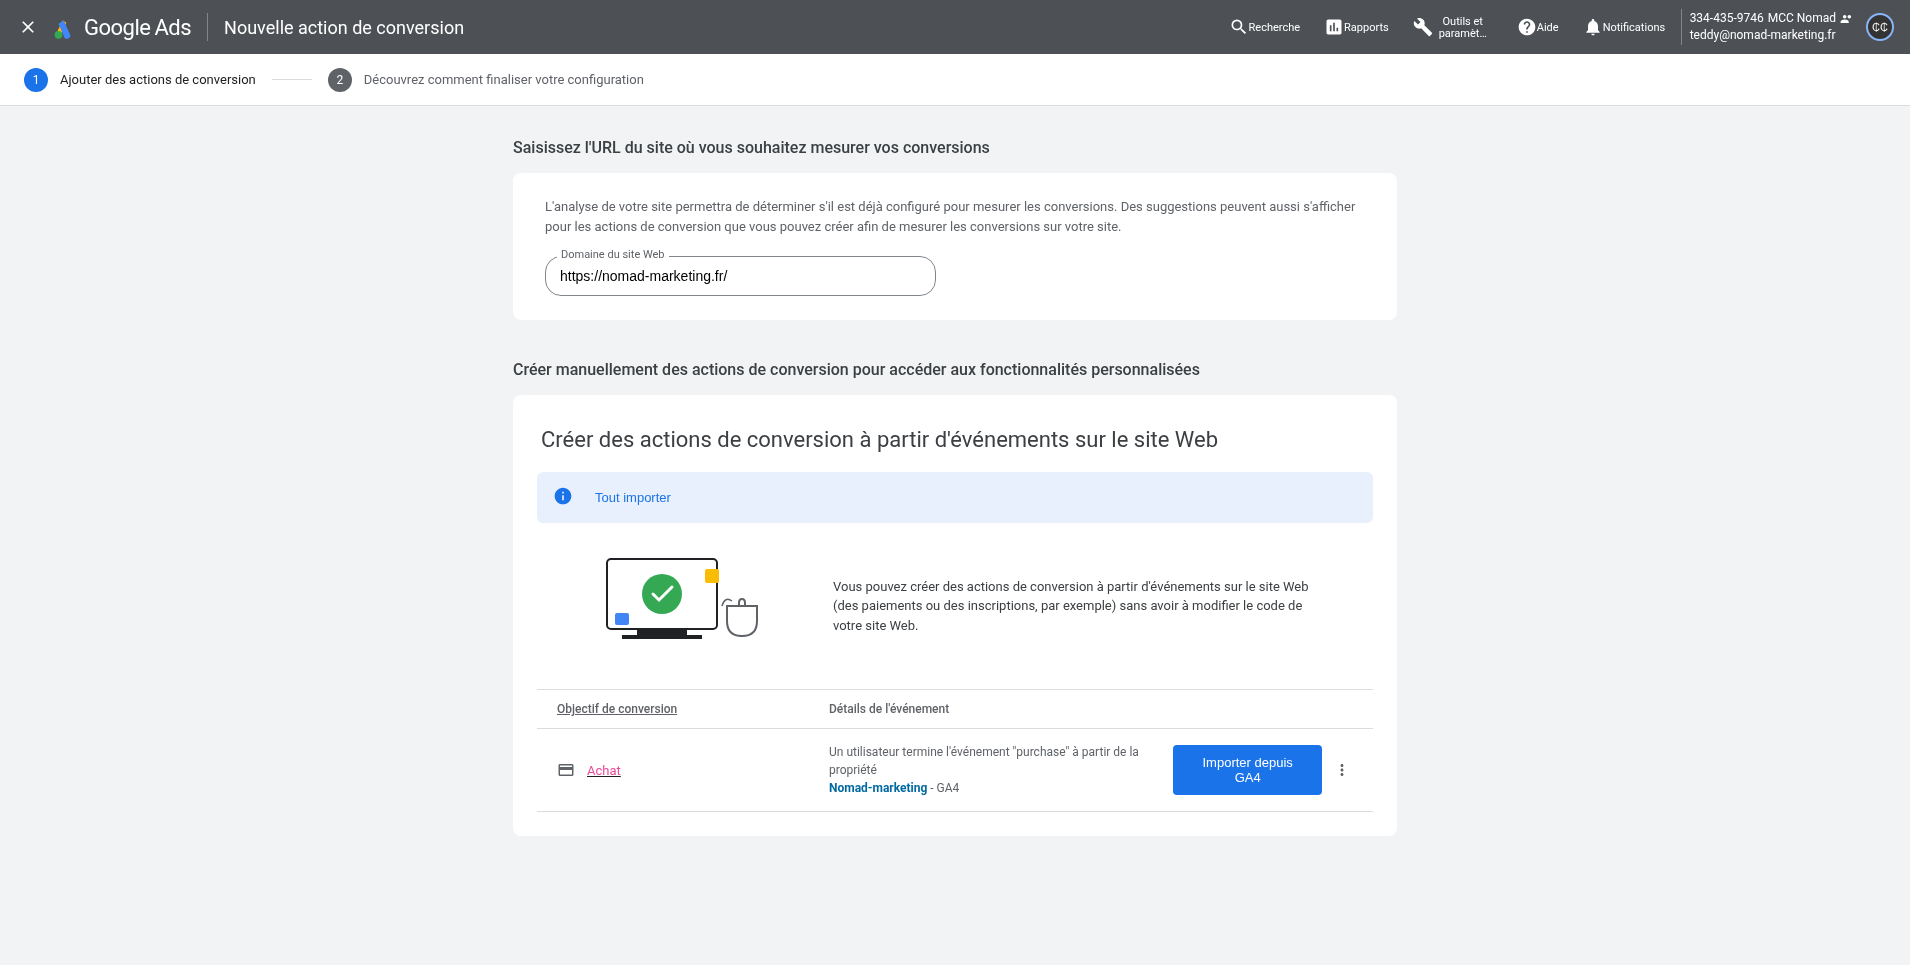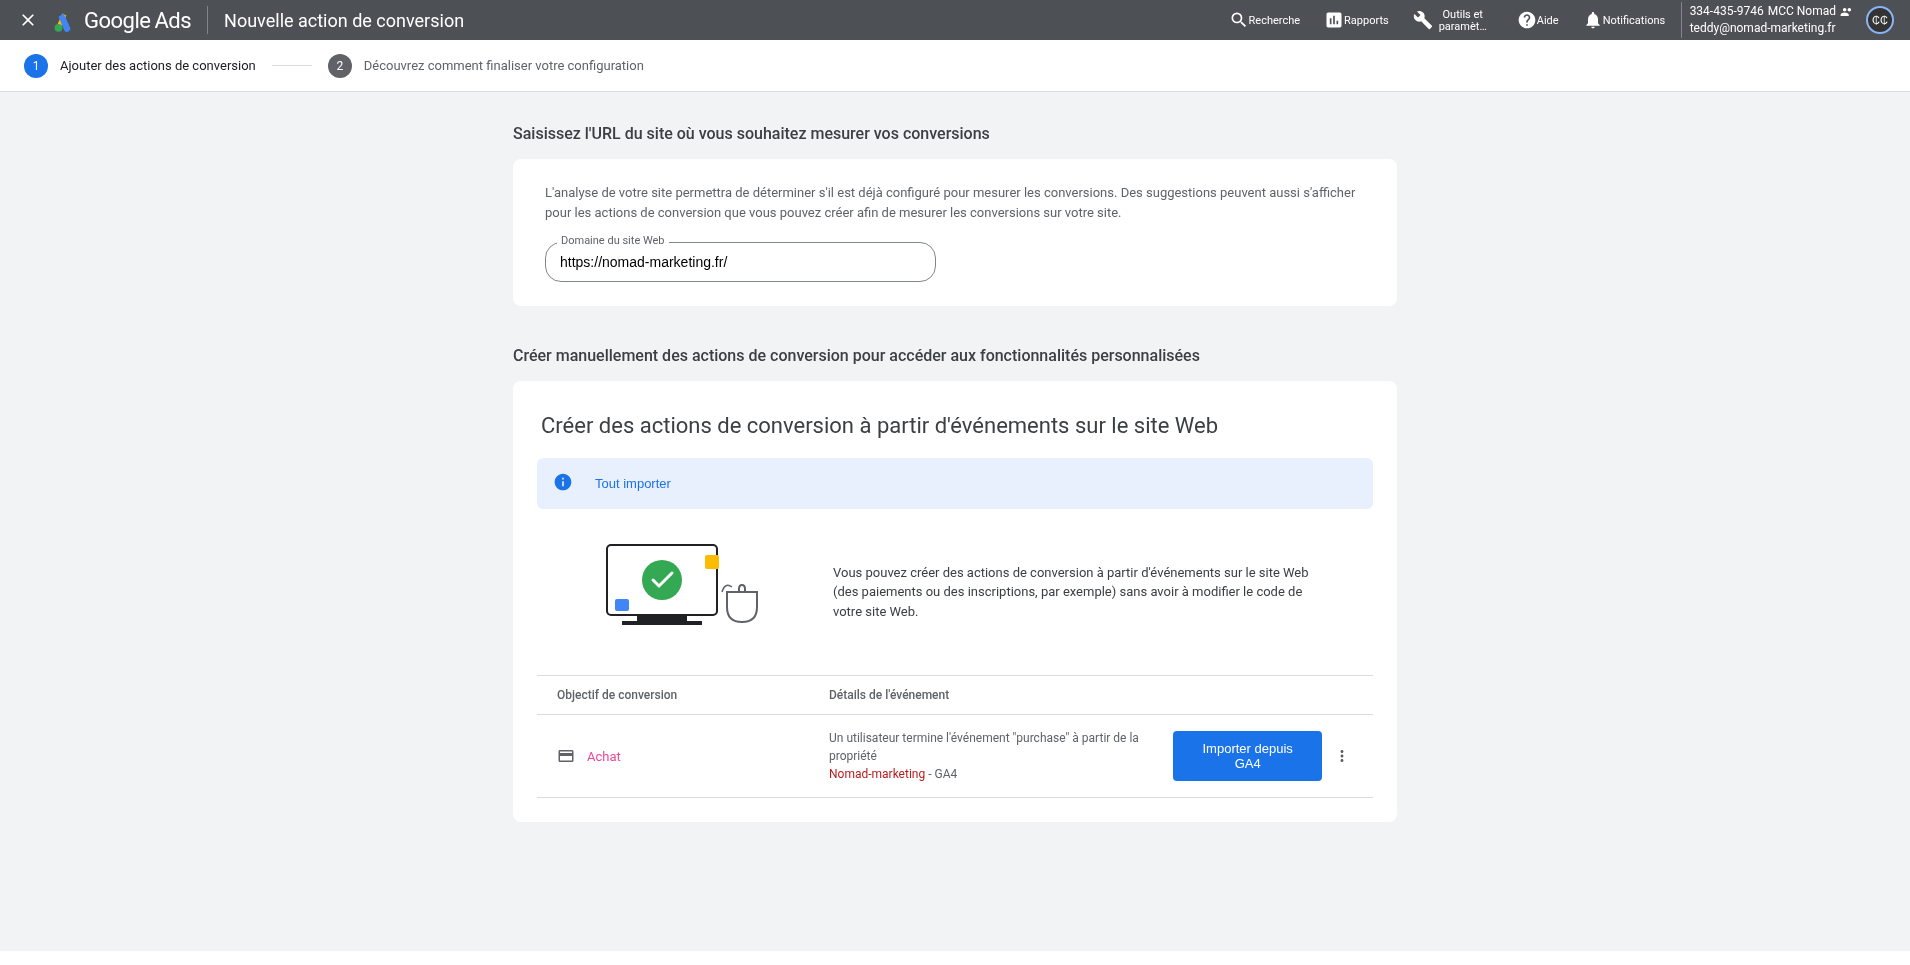--- a/index.html
+++ b/index.html
@@ -1,17 +1,17 @@
 <!DOCTYPE html>
 <html><head>
 <meta charset="utf-8">
 <style>
 * { box-sizing: border-box; margin: 0; padding: 0; }
 body { font-family: 'Google Sans', Roboto, Arial, sans-serif; background: #fff; color: #202124; font-size: 14px; overflow-x: hidden; }
-.header { background: #4d5156; color: #fff; height: 40px; display: flex; align-items: center; padding: 0 8px; }
+.header { background: #4d5156; color: #fff; height: 54px; display: flex; align-items: center; padding: 0 8px; }
 .close-btn { width: 40px; height: 40px; display: flex; align-items: center; justify-content: center; cursor: pointer; border-radius: 50%; }
 .close-btn svg { width: 20px; height: 20px; fill: #fff; }
 .logo-block { display: flex; align-items: center; gap: 6px; margin-left: 4px; }
 .ads-logo-shape { width: 26px; height: 26px; position: relative; }
 .logo-text { font-size: 22px; font-weight: 400; letter-spacing: -0.5px; }
 .logo-text .ads { font-weight: 400; margin-left: 4px; }
 .v-div { width: 1px; height: 28px; background: rgba(255,255,255,0.3); margin: 0 16px; }
 .page-title { font-size: 18px; font-weight: 400; color: #fff; }
 .header-spacer { flex: 1; }
 .nav-items { display: flex; align-items: center; gap: 4px; }
@@ -42,29 +42,29 @@
 .card2-title { font-size: 22px; font-weight: 400; color: #3c4043; margin: 8px 4px 20px; }
 .info-banner { background: #e8f0fe; border-radius: 6px; padding: 14px 16px; display: flex; align-items: flex-start; gap: 14px; }
 .info-icon { width: 20px; height: 20px; flex-shrink: 0; }
 .info-icon svg { fill: #1a73e8; }
 .info-text { flex: 1; font-size: 13px; color: #3c4043; line-height: 1.5; }
 .info-btn { color: #1a73e8; font-size: 13px; font-weight: 500; background: none; border: none; cursor: pointer; padding: 4px 8px; white-space: nowrap; }
 .illus-row { display: flex; align-items: center; padding: 28px 16px; gap: 56px; }
 .illus { width: 200px; height: 110px; position: relative; margin-left: 24px; }
 .desc-text { font-size: 13px; color: #3c4043; line-height: 1.5; max-width: 500px; }
 .table-h { display: flex; border-top: 1px solid #dadce0; border-bottom: 1px solid #dadce0; padding: 12px 20px; font-size: 12px; color: #5f6368; font-weight: 500; }
-.col1 { flex: 0 0 272px; }
+.col1 { flex: 0 0 272px; text-decoration: underline; }
 .col2 { flex: 1; }
 .col3 { flex: 0 0 180px; }
 .table-r { display: flex; align-items: center; padding: 14px 20px; border-bottom: 1px solid #dadce0; }
 .row-icon { width: 18px; height: 18px; margin-right: 12px; }
 .row-icon svg { fill: #5f6368; }
 .row-label { font-size: 13px; color: #ec4899; }
 .row-details { font-size: 12px; color: #5f6368; line-height: 1.5; }
-.row-details .prop { color: #b91c1c; font-weight: 400; }
+.row-details .prop { color: #0369a1; font-weight: 700; }
 .btn-primary { background: #1a73e8; color: #fff; border: none; border-radius: 4px; padding: 10px 18px; font-size: 13px; font-weight: 500; cursor: pointer; }
 .more-btn { width: 24px; height: 24px; display: flex; align-items: center; justify-content: center; cursor: pointer; margin-left: 8px; }
 .more-btn svg { fill: #5f6368; width: 18px; }
 </style>
 </head>
 <body>
 
 <div class="header">
   <div class="close-btn">
     <svg viewBox="0 0 24 24">

